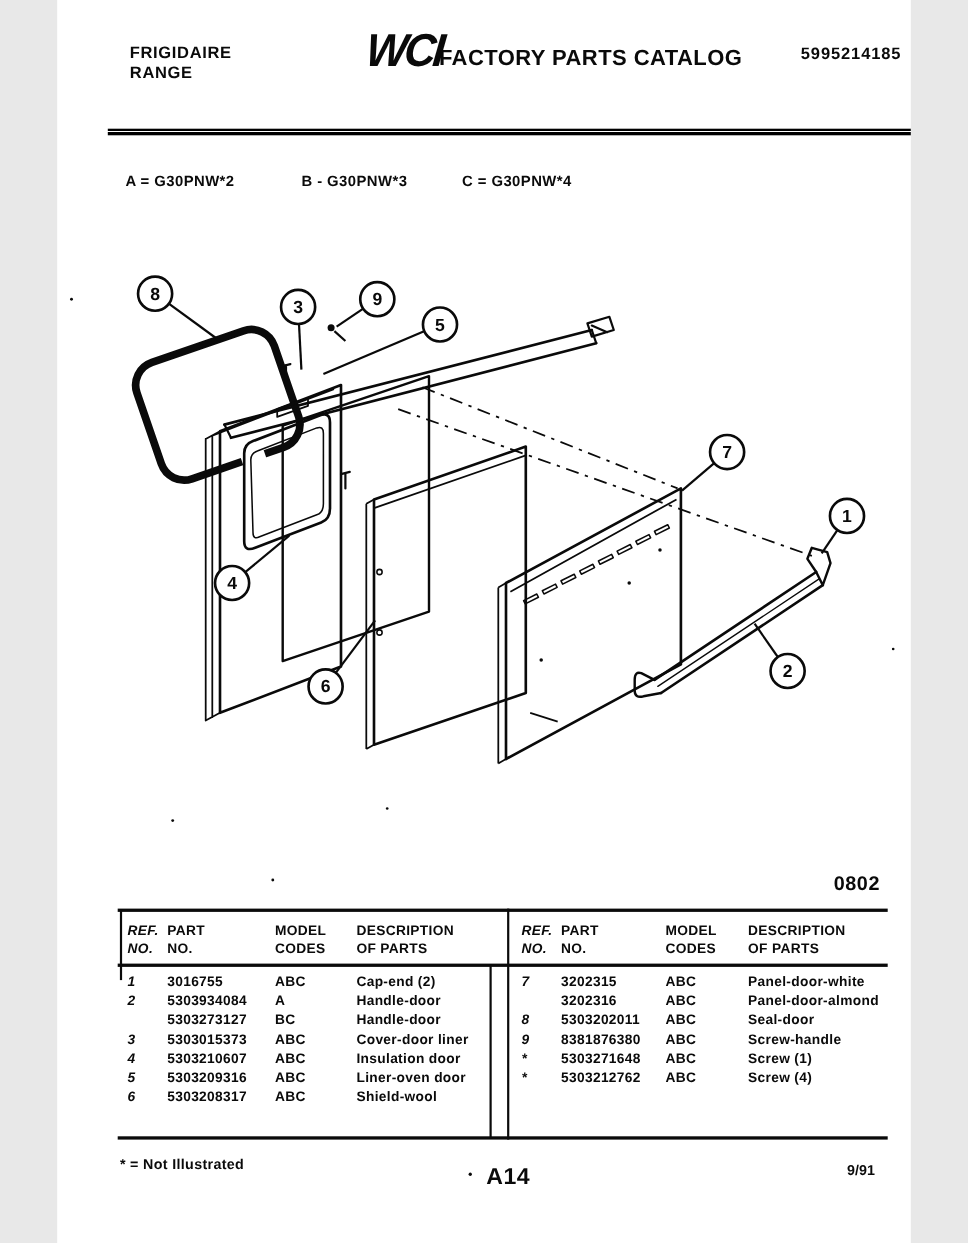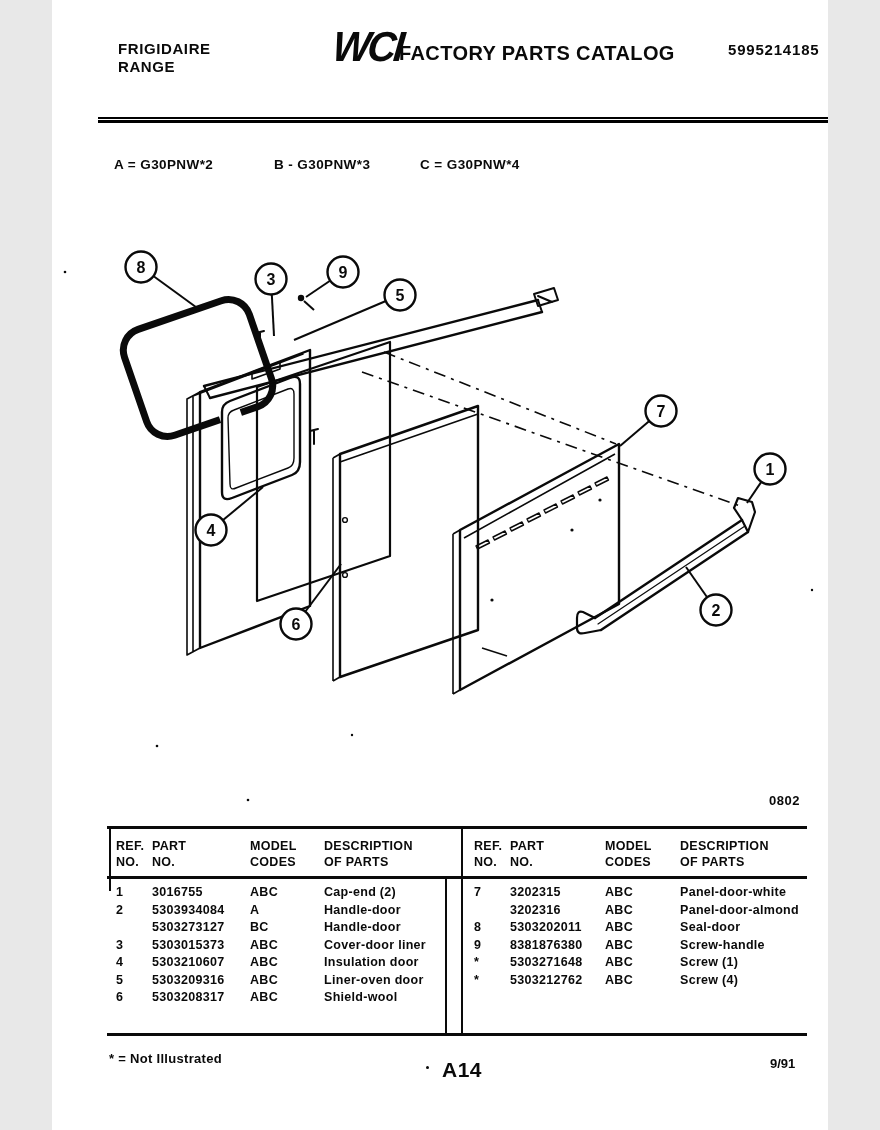--- a/index.html
+++ b/index.html
@@ -15,39 +15,39 @@
         letter-spacing:-3px;transform:scaleY(1.05) skewX(-6deg);}
   .catalog-title{left:347px;top:42px;font-size:20px;font-weight:bold;letter-spacing:.4px;}
   .pubnum{left:664px;top:41px;font-size:15px;font-weight:bold;letter-spacing:.8px;margin-left:12px;}
   .toprule{left:46px;top:117px;width:800px;height:6px;
            background:linear-gradient(#000 0 2px,#fff 2px 3px,#000 3px 6px);}
   .models{left:0;top:129px;width:880px;font-size:13.5px;font-weight:bold;letter-spacing:.4px;}
   .models span{position:absolute;top:0;white-space:nowrap;margin-top:28px;}
   .model-a{left:62px;} .model-b{left:222px;} .model-c{left:368px;}
   
   #diagram-svg{left:0;top:0;width:880px;height:1130px;}
-  .diagram-code{left:668px;top:793px;width:80px;text-align:right;font-size:13px;font-weight:bold;letter-spacing:.5px;}
+  .diagram-code{left:668px;top:793px;width:80px;text-align:right;font-size:18px;font-weight:bold;letter-spacing:.5px;}
   
   .rule{background:#0a0a0a;}
   .tbl-top{left:55px;top:826px;width:700px;height:3px;}
   .tbl-mid{left:55px;top:876px;width:700px;height:3px;}
   .tbl-bot{left:55px;top:1033px;width:700px;height:3px;}
   .tbl-vdiv{left:409px;top:826px;width:2px;height:210px;}
   .tbl-vthin{left:393px;top:877px;width:1.5px;height:158px;}
   .tbl-vleft{left:57px;top:827px;width:2px;height:64px;}
   
   .ptable{top:838px;font-size:12.5px;font-weight:bold;letter-spacing:.3px;line-height:16px;}
   .ptable-left{left:62px;width:340px;}
   .ptable-right{left:420px;width:335px;}
   .thead-row,.trow{display:grid;grid-template-columns:38px 98px 74px 1fr;column-gap:0;}
   .ptable-right .thead-row,.ptable-right .trow{grid-template-columns:38px 95px 75px 1fr;}
   .thead-row{margin-bottom:14px;}
   .trow{line-height:17.5px;}
   .tcell{white-space:nowrap;}
-  .c0{padding-left:2px;}
+  .c0{padding-left:2px;font-style:italic;}
   .hcell div{white-space:nowrap;}
   
   .footnote{left:57px;top:1051px;font-size:13px;font-weight:bold;letter-spacing:.3px;}
   .pageid{left:390px;top:1058px;font-size:21px;font-weight:bold;letter-spacing:.5px;}
   .datecode{left:718px;top:1056px;font-size:13px;font-weight:bold;}
   .footdot{left:374px;top:1066px;width:3px;height:3px;background:#0a0a0a;border-radius:50%;}
 </style>
 </head>
 <body>
 

